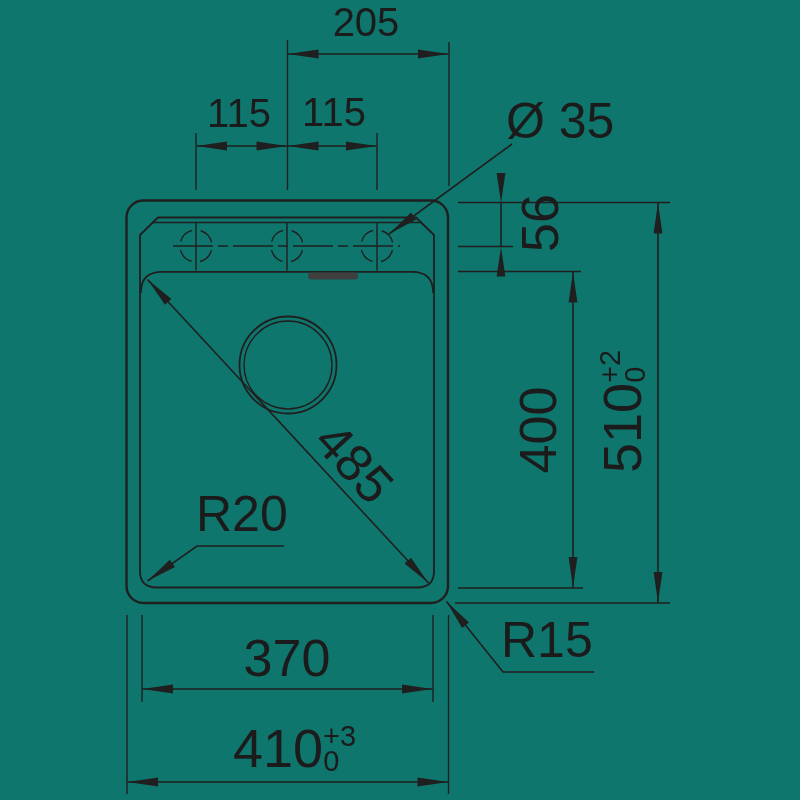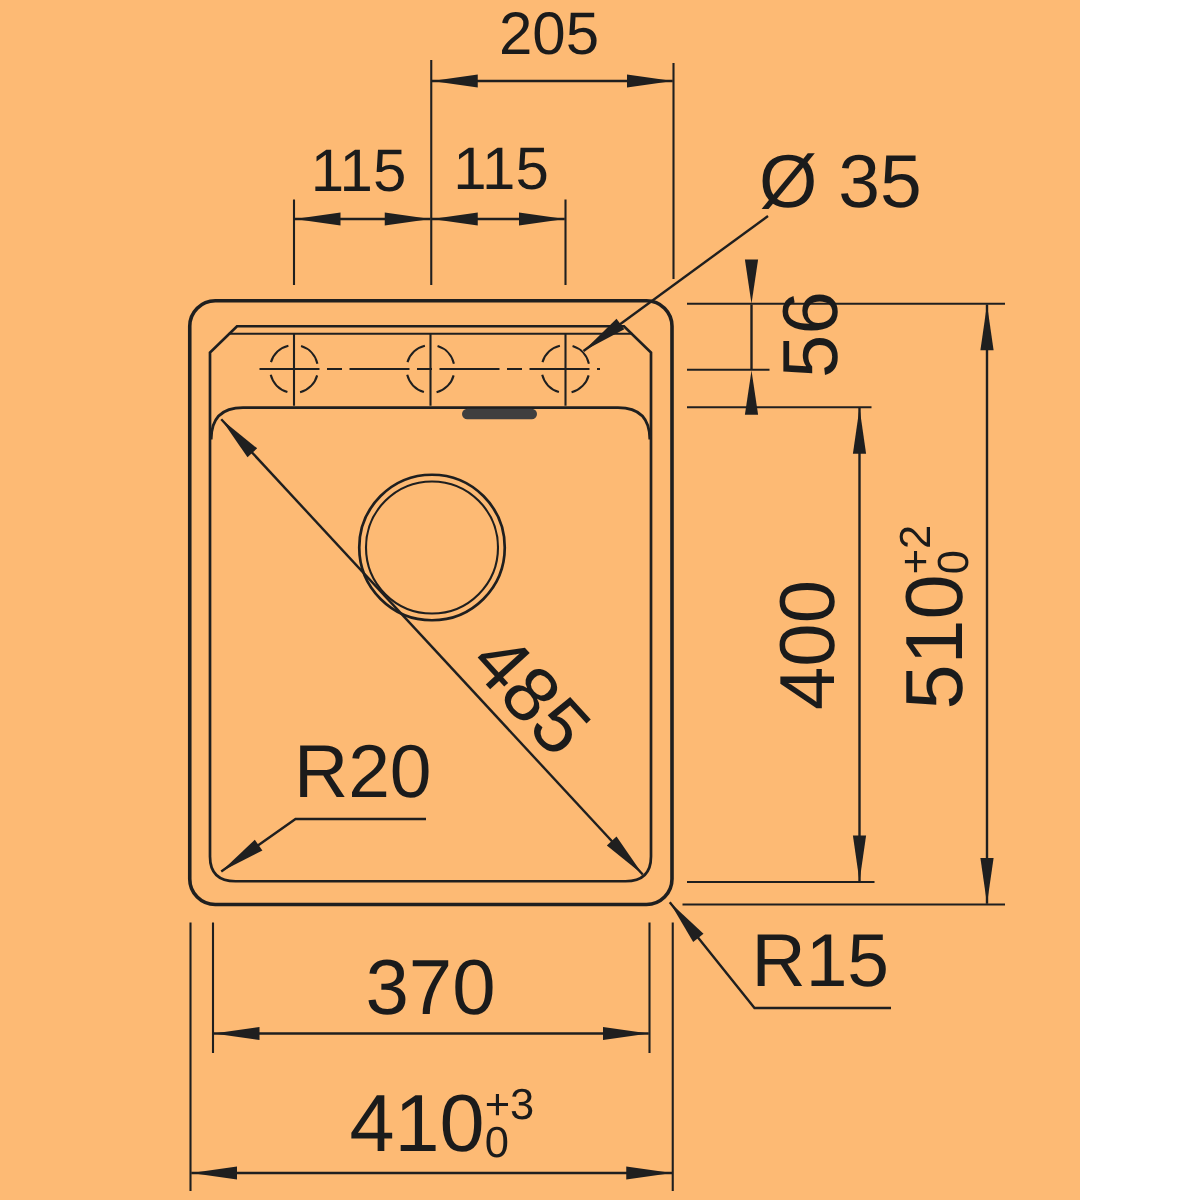--- a/index.html
+++ b/index.html
@@ -1,16 +1,16 @@
 <!DOCTYPE html>
 <html><head>
 <meta charset="utf-8">
 <style>
   html,body{margin:0;padding:0;background:#ffffff;}
-  .stage{width:720px;height:800px;background:#fdba74;position:relative;overflow:hidden;text-align:right;}
+  .stage{width:800px;height:800px;background:#0f766e;position:relative;overflow:hidden;text-align:right;}
   svg{display:block;}
   text{font-family:"Liberation Sans", sans-serif;fill:#1b1b1b;}
   .t40{font-size:40px;}
   .t50{font-size:50px;}
   .t52{font-size:52px;}
   .t54{font-size:54px;}
   .tol{font-size:29px;}
   .ol{fill:none;stroke:#1f1f1f;stroke-width:2.4;}
   .il{fill:none;stroke:#1f1f1f;stroke-width:1.8;}
   .il2{fill:none;stroke:#1f1f1f;stroke-width:1.4;}

